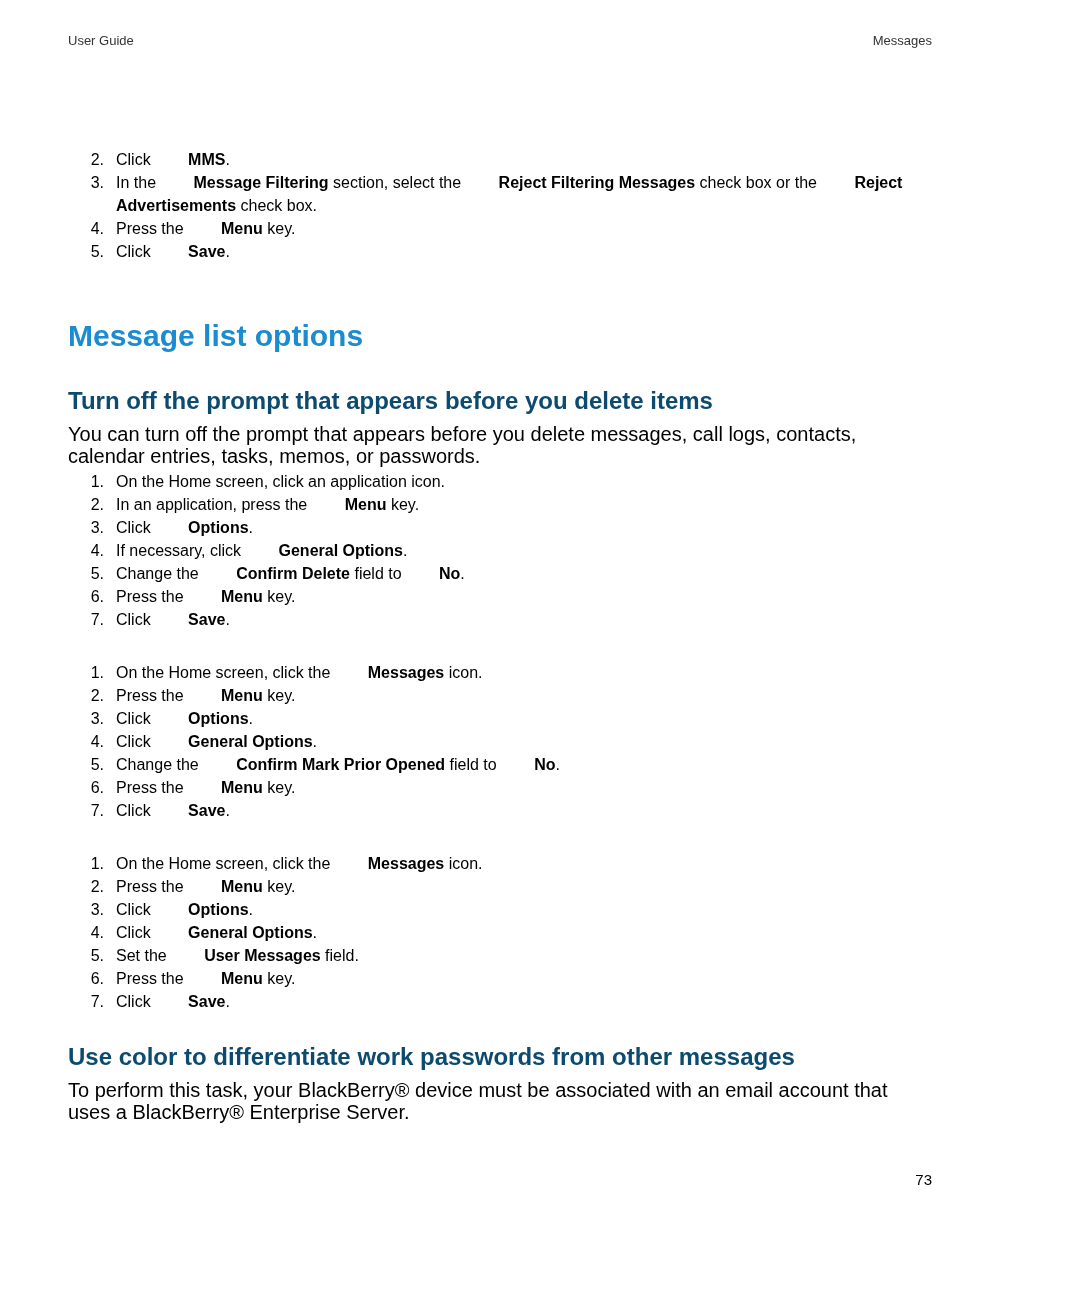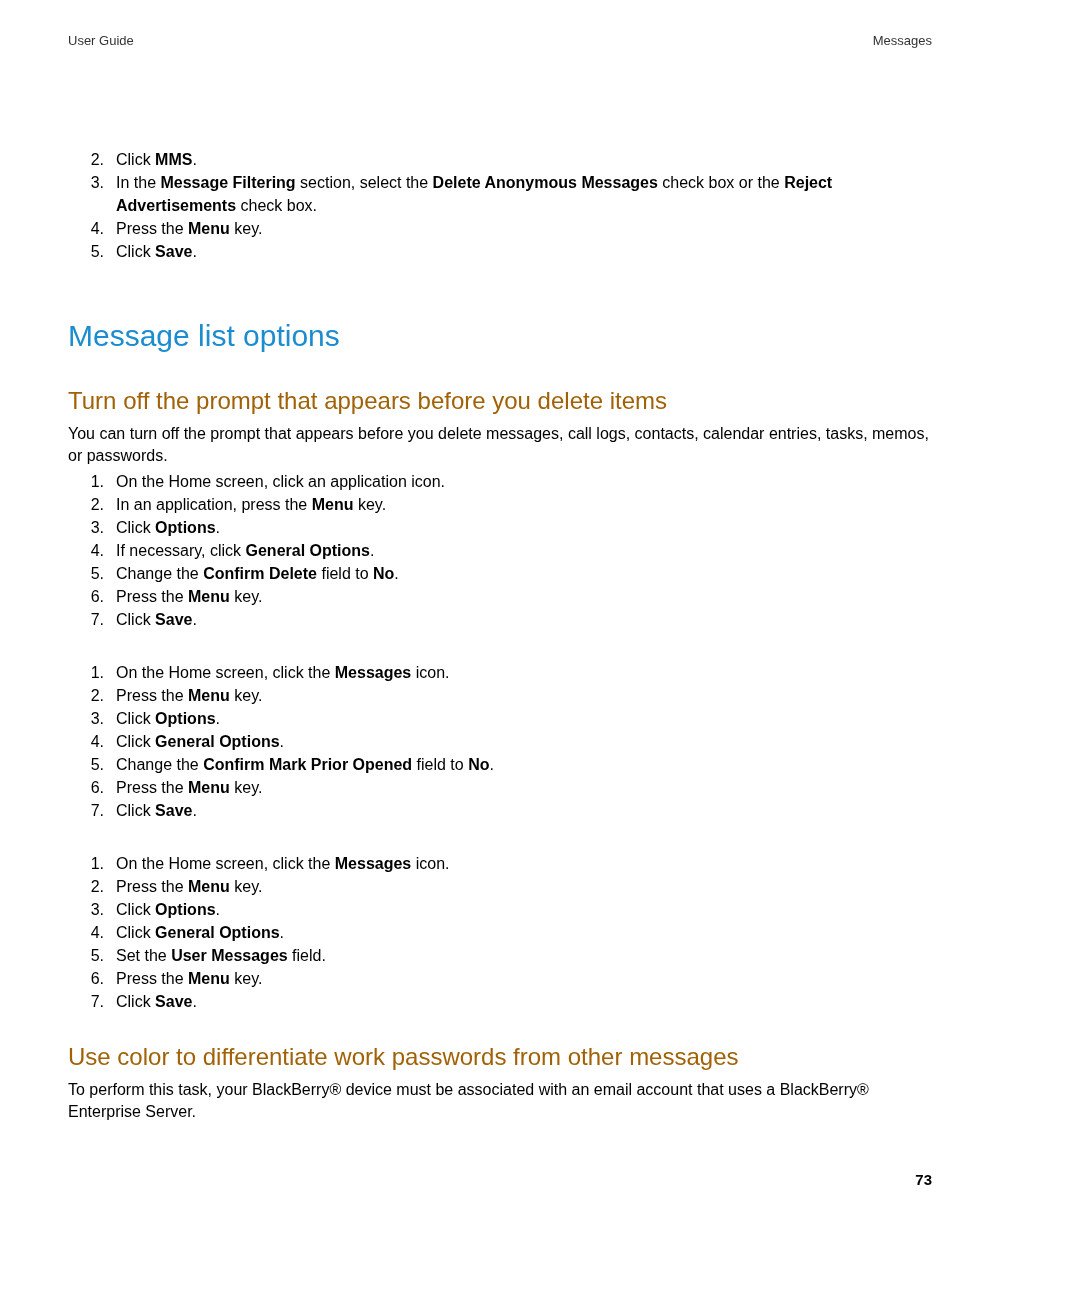--- a/index.html
+++ b/index.html
@@ -41,70 +41,69 @@
     text-align: right;
     padding-right: 12px;
     flex-shrink: 0;
   }
   .step-body {
     flex: 1;
   }
   .h1 {
     color: #1b8ccf;
     font-size: 30px;
-    font-weight: 400;
+    font-weight: 700;
     margin: 0 0 34px 0;
   }
   .h2 {
-    color: #a16207;
+    color: #0c4a6e;
     font-size: 24px;
-    font-weight: 400;
+    font-weight: 700;
     margin: 0 0 8px 0;
   }
   .intro {
-    font-size: 16px;
+    font-size: 20px;
     line-height: 22px;
     margin: 0 0 3px 0;
   }
   .step-list {
     margin: 0 0 28px 10px;
   }
   .section {
     margin-bottom: 30px;
   }
   .section:last-of-type {
     margin-bottom: 0;
   }
   .page-number {
     position: absolute;
     bottom: 108px;
     right: 68px;
     font-size: 15px;
-    font-weight: bold;
-  }
-  b { font-weight: 700; }
+  }
+  b { font-weight: 700; margin-left: 33px; }
 </style>
 </head>
 <body>
 
 <div class="page">
 
   <div class="header">
     <span>User Guide</span>
     <span>Messages</span>
   </div>
 
   <div class="top-steps" id="top-steps">
       <div class="step-row">
         <span class="step-num">2.</span>
         <span class="step-body">Click <b>MMS</b>.</span>
       </div>
       <div class="step-row">
         <span class="step-num">3.</span>
-        <span class="step-body">In the <b>Message Filtering</b> section, select the <b>Delete Anonymous Messages</b> check box or the <b>Reject Advertisements</b> check box.</span>
+        <span class="step-body">In the <b>Message Filtering</b> section, select the <b>Reject Filtering Messages</b> check box or the <b>Reject Advertisements</b> check box.</span>
       </div>
       <div class="step-row">
         <span class="step-num">4.</span>
         <span class="step-body">Press the <b>Menu</b> key.</span>
       </div>
       <div class="step-row">
         <span class="step-num">5.</span>
         <span class="step-body">Click <b>Save</b>.</span>
       </div>
     </div>

